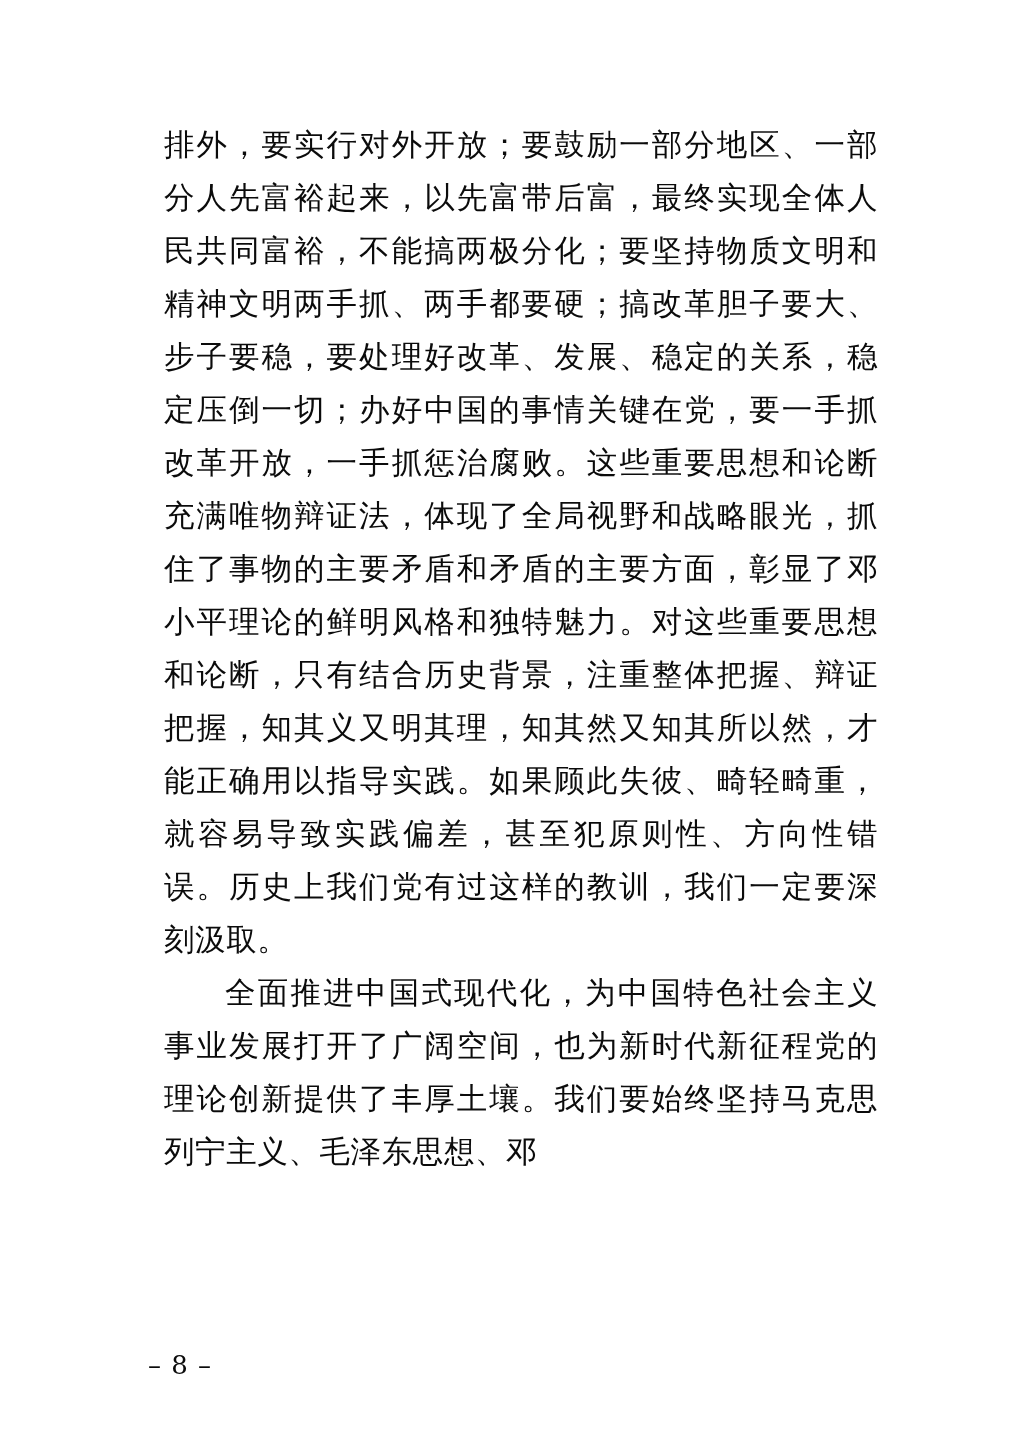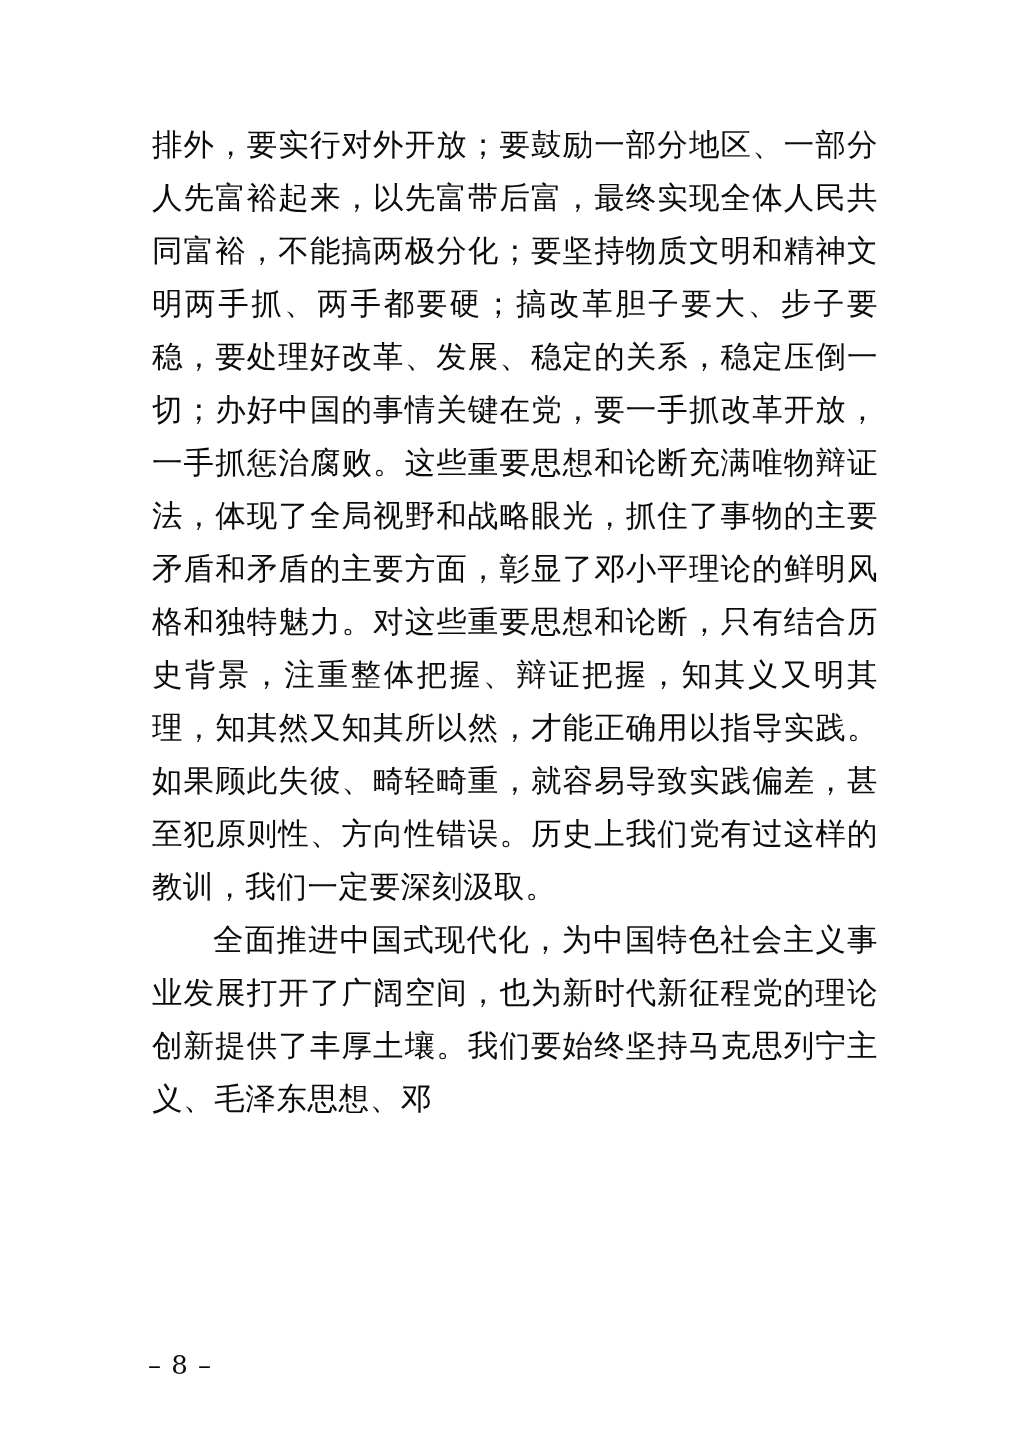--- a/index.html
+++ b/index.html
@@ -21,21 +21,21 @@
     top: 118px;
     width: 730px;
   }
   .para {
     font-family: "DejaVu Serif", "Liberation Serif", serif;
     font-size: 30.5px;
     line-height: 53px;
     color: #0b0b0b;
     text-align: justify;
     text-justify: inter-character;
-    margin: 0 0 0 4px;
+    margin: 0 0 0 16px;
     letter-spacing: 0.6px;
   }
   .para.indent {
     text-indent: 61px;
   }
   .footer {
     position: absolute;
     left: 148px;
     top: 1350px;
     width: 730px;

